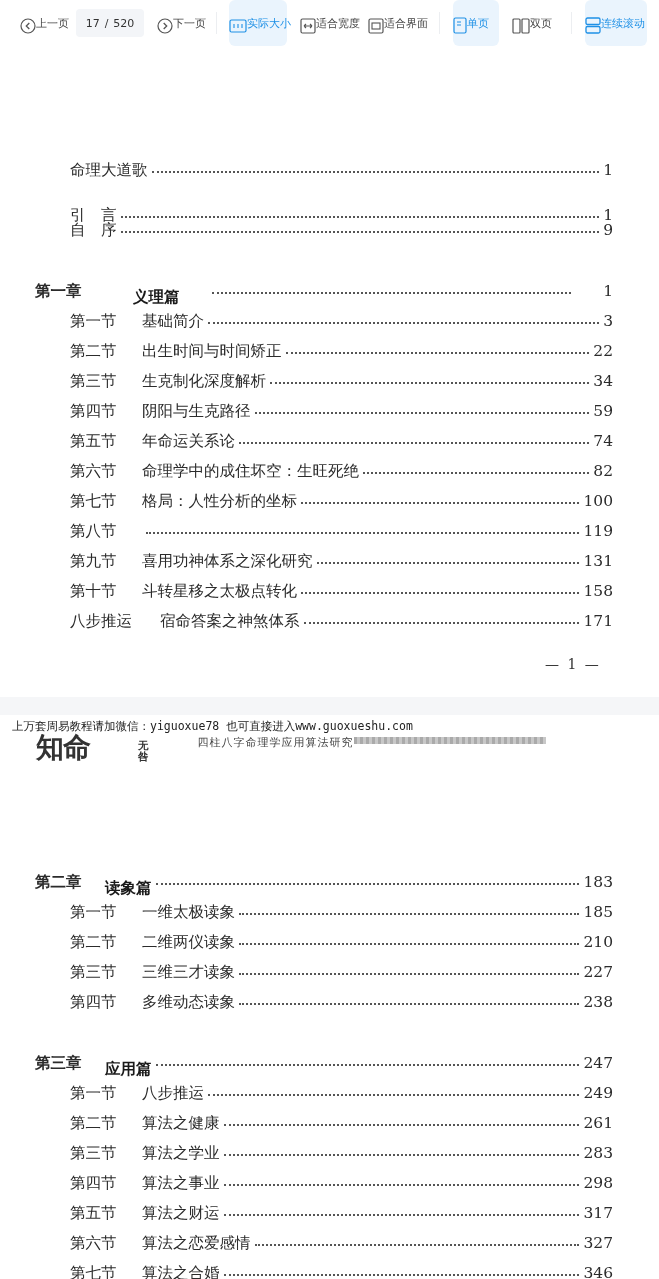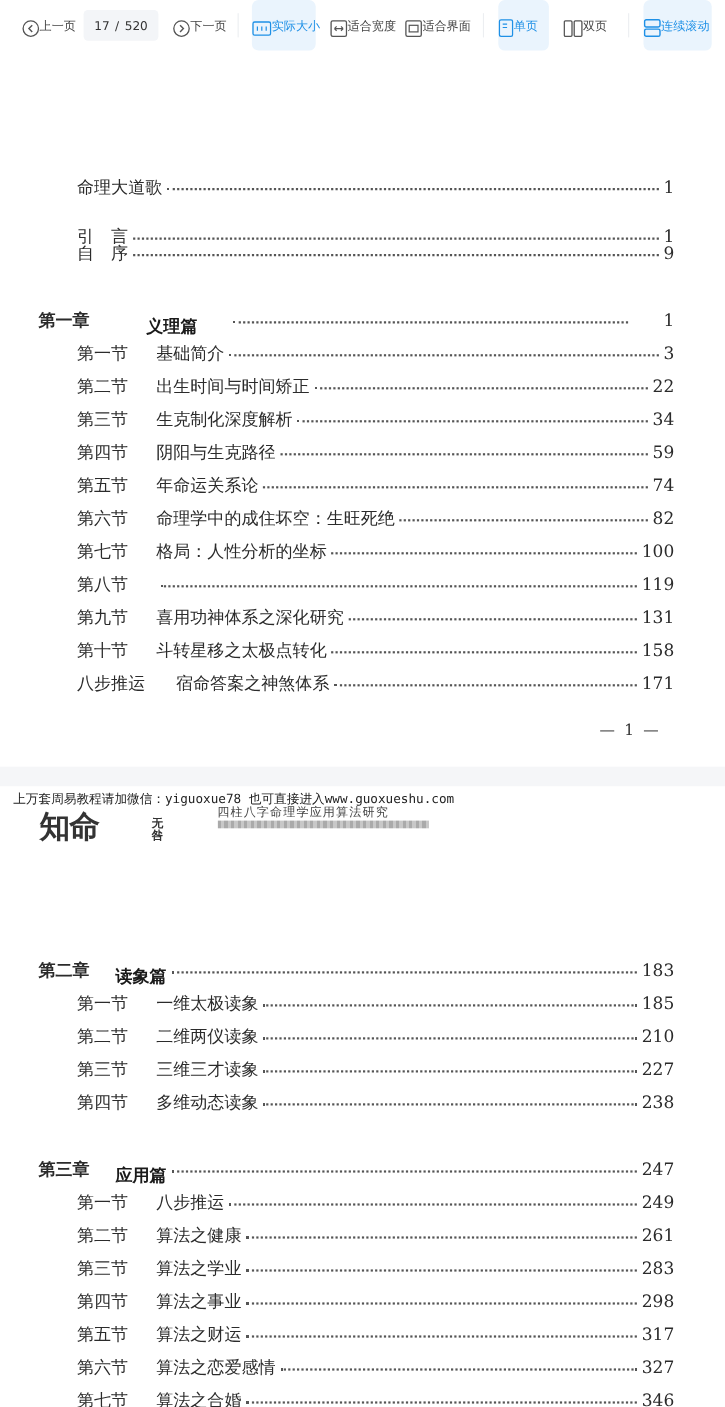--- a/index.html
+++ b/index.html
@@ -49,21 +49,21 @@
 
   .page-num { position: absolute; left: 545px; top: 656px; font-size: 14px; color: #333; letter-spacing: 2px; }
 
   .watermark {
     position: absolute; top: 719px; left: 12px; width: 659px; text-align: left;
     font-family: "DejaVu Sans Mono", "Liberation Mono", monospace; font-size: 11.5px; color: #222;
   }
   .logo { position: absolute; left: 36px; top: 732px; display: flex; align-items: flex-end; gap: 45px; }
   .logo .big { font-size: 28px; font-weight: bold; color: #333; line-height: 32px; letter-spacing: -1px; }
   .logo .small { display: flex; flex-direction: column; font-size: 10.5px; font-weight: bold; line-height: 11px; margin: 0 4px 2px 3px; color: #333; }
-  .logo .sub { display: flex; flex-direction: column; margin-bottom: 15px; }
+  .logo .sub { display: flex; flex-direction: row; margin-bottom: 15px; }
   .logo .sub .t { font-size: 11px; color: #444; line-height: 13px; letter-spacing: 1px; }
   .logo .sub .bar { width: 192px; height: 7px; background: repeating-linear-gradient(90deg, #aaa 0 3px, #c8c8c8 3px 6px); margin-top: 1px; }
 </style>
 </head>
 <body>
 
 <div class="toolbar">
   <div class="tb-btn" style="left:20px;width:44px;">
     <span class="ico">
       <svg width="16" height="16" viewBox="0 0 16 16">

